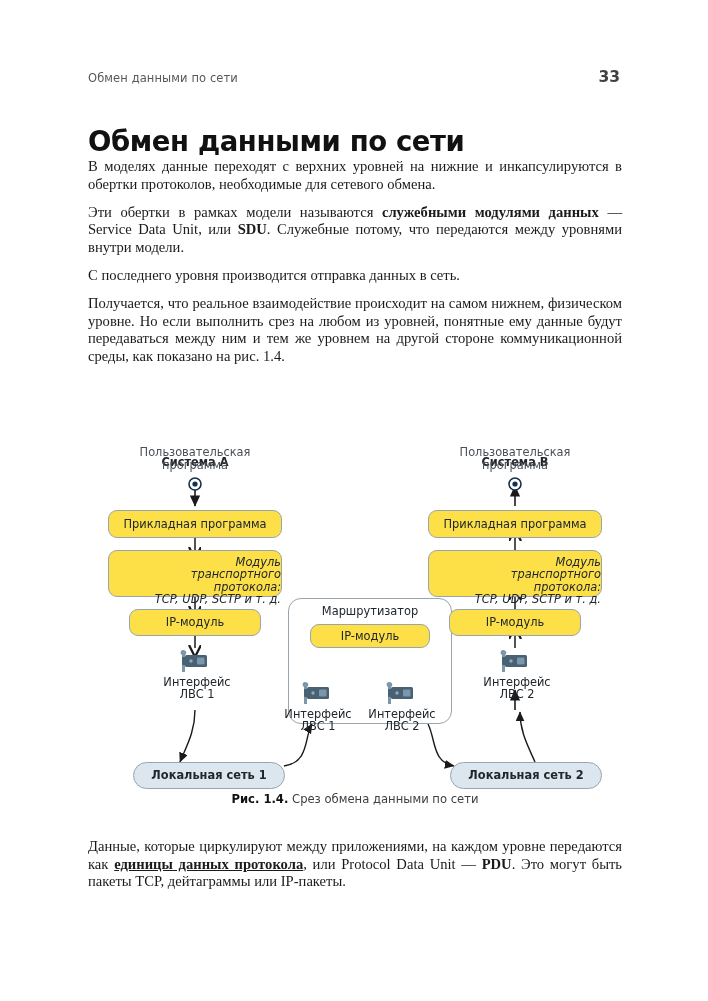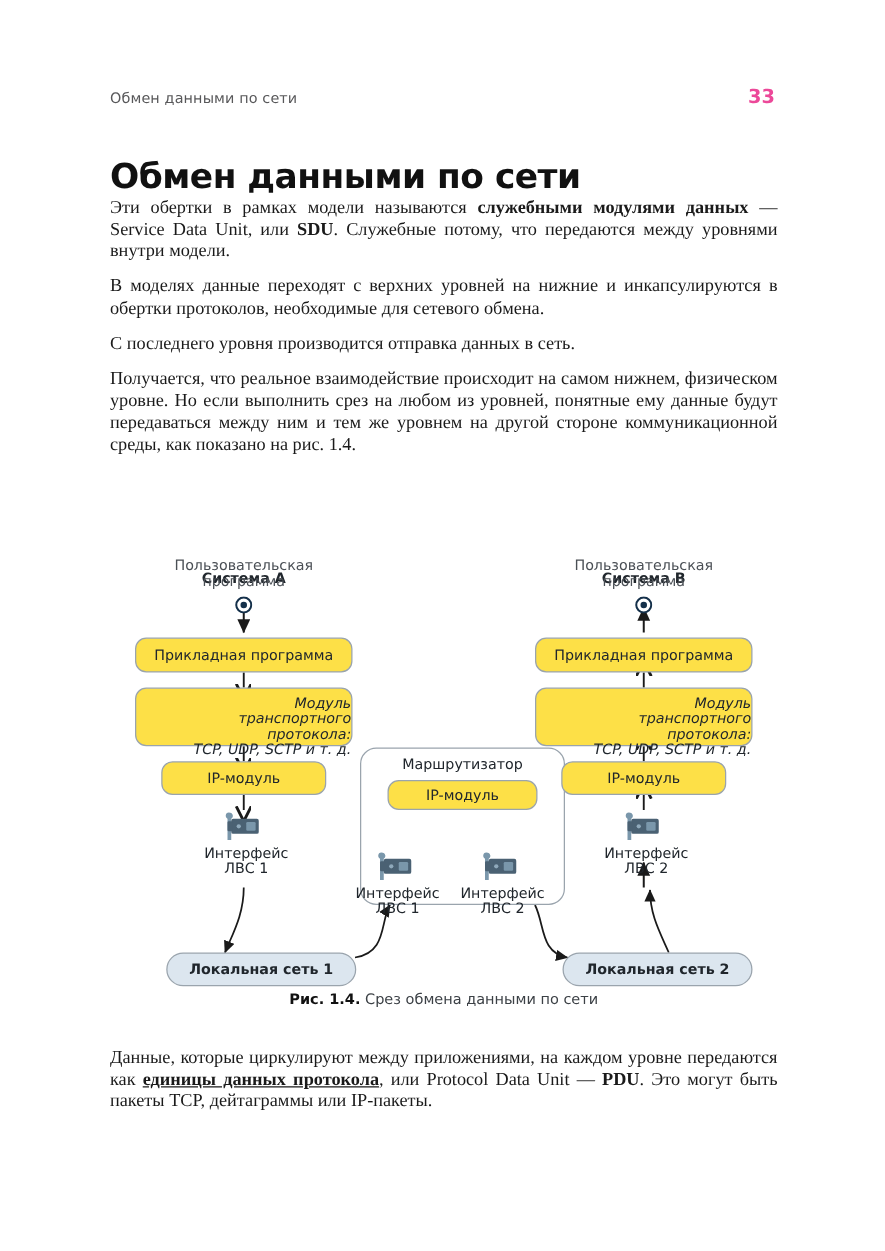--- a/index.html
+++ b/index.html
@@ -13,21 +13,21 @@
   
   .runhead{
     position:absolute;left:88px;top:68px;width:532px;
     display:flex;align-items:baseline;justify-content:space-between;
   }
   .runhead-title{
     font-family:"DejaVu Sans",sans-serif;font-size:11.5px;color:#58585a;
     letter-spacing:.1px;
   }
   .runhead-page{
-    font-family:"DejaVu Sans",sans-serif;font-size:15.5px;font-weight:bold;color:#ec4899;
+    font-family:"DejaVu Sans",sans-serif;font-size:15.5px;font-weight:bold;color:#404040;
   }
 
   
   .h1{
     position:absolute;left:88px;top:108px;width:540px;
     font-family:"DejaVu Sans",sans-serif;font-weight:bold;font-size:27.5px;
     letter-spacing:-.4px;color:#111;line-height:1.1;
   }
 
   
@@ -94,22 +94,22 @@
 <div class="page">
 
   <div class="runhead">
     <span class="runhead-title">Обмен данными по сети</span>
     <span class="runhead-page">33</span>
   </div>
 
   <h1 class="h1">Обмен данными по сети</h1>
 
   <div class="body">
+    <p>В моделях данные переходят с верхних уровней на нижние и инкапсулируются в обертки протоколов, необходимые для сетевого обмена.</p>
     <p><span>Эти обертки в рамках модели называются </span><b>служебными модулями данных</b><span> — Service Data Unit, или </span><b>SDU</b><span>. Служебные потому, что передаются между уровнями внутри модели.</span></p>
-    <p>В моделях данные переходят с верхних уровней на нижние и инкапсулируются в обертки протоколов, необходимые для сетевого обмена.</p>
     <p>С последнего уровня производится отправка данных в сеть.</p>
     <p>Получается, что реальное взаимодействие происходит на самом нижнем, физическом уровне. Но если выполнить срез на любом из уровней, понятные ему данные будут передаваться между ним и тем же уровнем на другой стороне коммуникационной среды, как показано на рис. 1.4.</p>
   </div>
 
   <div class="figure">
     <div class="fig-canvas">
 
       <svg class="wires" viewBox="0 0 534 370">
         <defs>
           <marker id="ah" markerWidth="9" markerHeight="9" refX="6.6" refY="3.2" orient="auto">

